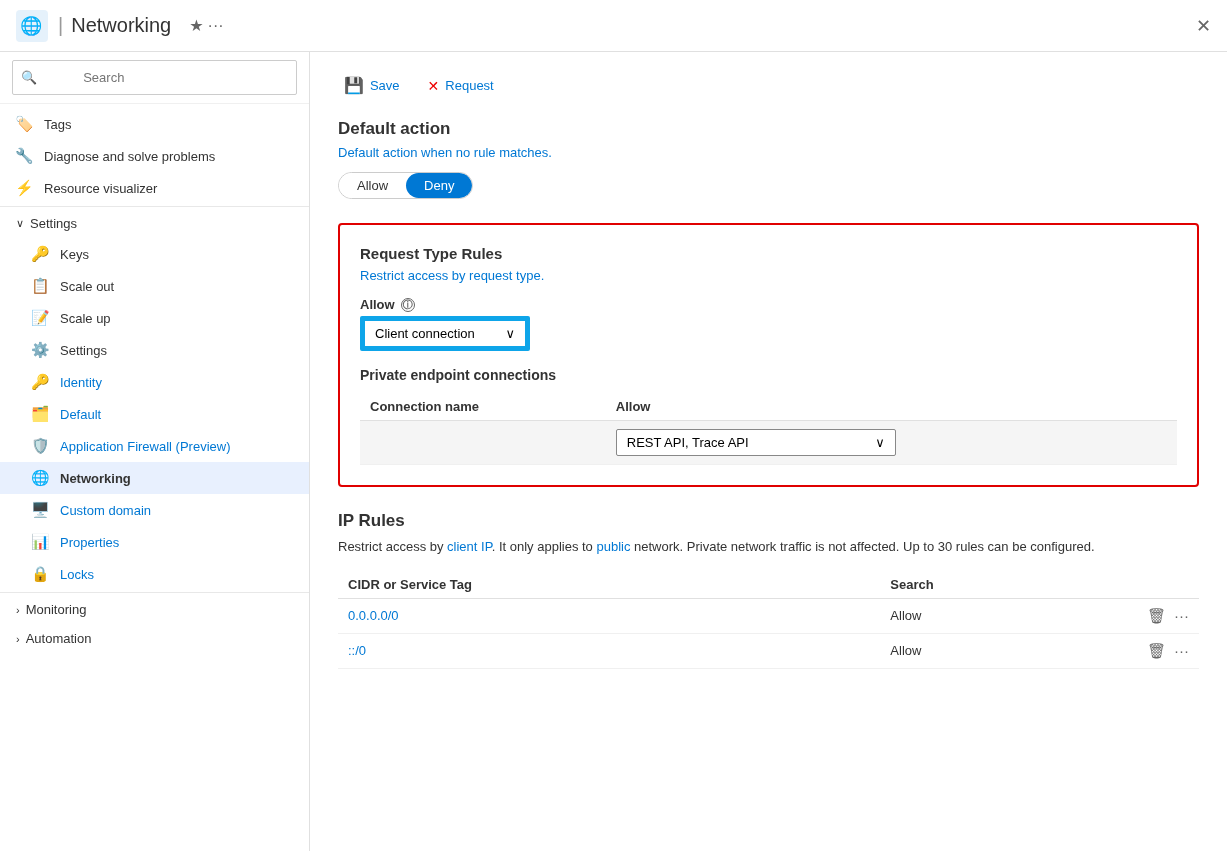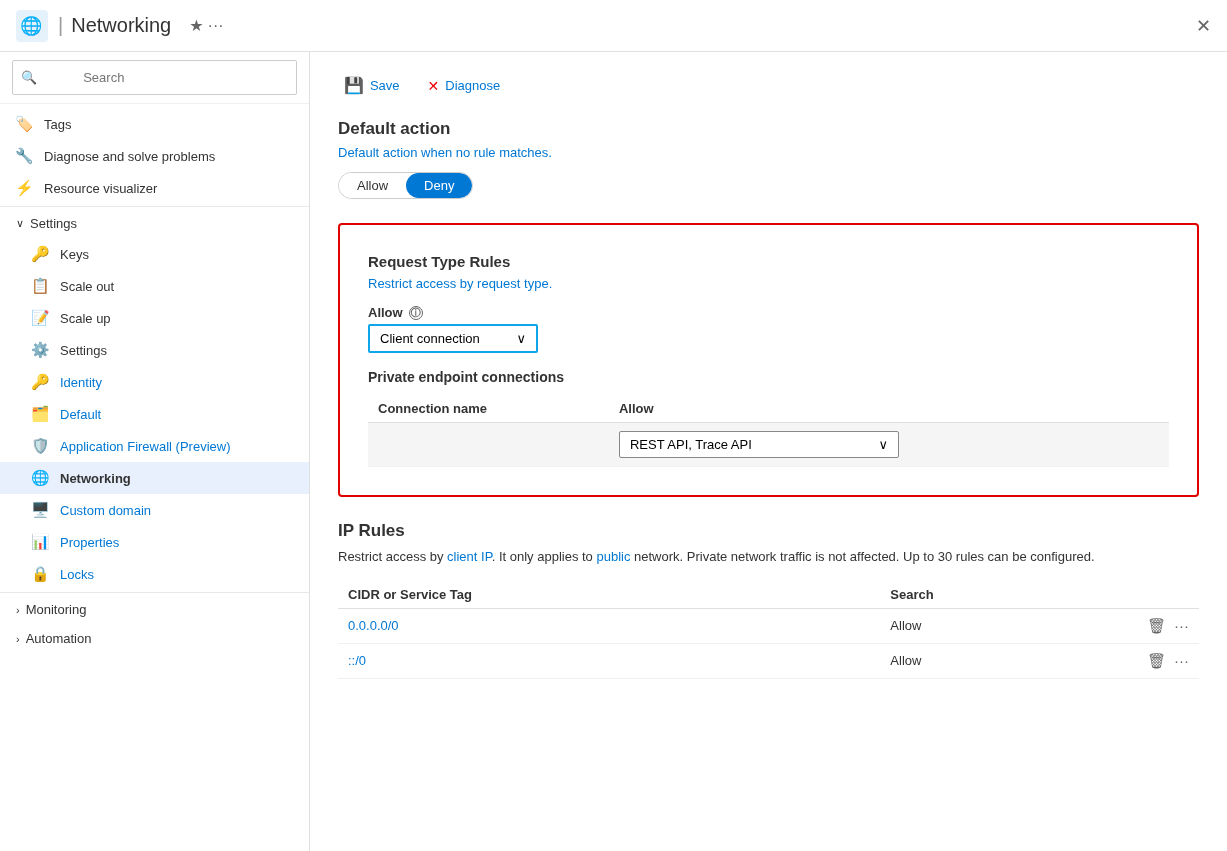--- a/index.html
+++ b/index.html
@@ -30,27 +30,27 @@
     .toolbar-btn { display: flex; align-items: center; gap: 6px; background: none; border: none; cursor: pointer; font-size: 13px; color: #0078d4; padding: 4px 6px; }
 
     .section-title { font-size: 17px; font-weight: 600; margin-bottom: 6px; }
     .section-desc { color: #0078d4; font-size: 13px; margin-bottom: 12px; }
 
     .toggle-group { display: flex; border: 1px solid #ccc; border-radius: 20px; overflow: hidden; width: fit-content; margin-bottom: 24px; }
     .toggle-btn { padding: 5px 18px; border: none; background: none; cursor: pointer; font-size: 13px; }
     .toggle-btn.active { background: #0078d4; color: #ffffff; border-radius: 20px; }
     .toggle-btn.inactive { background: #fff; color: #333; }
 
-    .red-box { border: 2px solid #e00000; border-radius: 4px; padding: 28px; margin-bottom: 24px; }
+    .red-box { border: 2px solid #e00000; border-radius: 4px; padding: 20px; margin-bottom: 24px; }
     .subsection-title { font-size: 15px; font-weight: 600; margin-bottom: 6px; }
     .subsection-desc { color: #0078d4; font-size: 13px; margin-bottom: 14px; }
     .field-label { font-size: 13px; font-weight: 600; margin-bottom: 4px; display: flex; align-items: center; gap: 6px; }
     .info-icon { display: inline-flex; align-items: center; justify-content: center; width: 14px; height: 14px; border-radius: 50%; border: 1px solid #666; font-size: 10px; color: #666; cursor: pointer; }
 
-    .dropdown-btn { display: flex; align-items: center; justify-content: space-between; border: 2px solid #0ea5e9; border-radius: 2px; padding: 5px 10px; background: #fff; cursor: pointer; font-size: 13px; min-width: 170px; margin-bottom: 16px; }
+    .dropdown-btn { display: flex; align-items: center; justify-content: space-between; border: 5px solid #0ea5e9; border-radius: 2px; padding: 5px 10px; background: #fff; cursor: pointer; font-size: 13px; min-width: 170px; margin-bottom: 16px; }
 
     .pep-section { margin-top: 14px; }
     .pep-title { font-size: 14px; font-weight: 600; margin-bottom: 10px; }
     .pep-table { width: 100%; border-collapse: collapse; }
     .pep-table th { text-align: left; font-weight: 700; padding: 6px 10px; font-size: 13px; border-bottom: 1px solid #e0e0e0; }
     .pep-table td { padding: 8px 10px; font-size: 13px; border-bottom: 1px solid #f0f0f0; }
     .pep-row-gray { background: #f5f5f5; }
     .pep-dropdown { display: flex; align-items: center; justify-content: space-between; border: 1px solid #888; border-radius: 2px; padding: 5px 10px; background: #fff; cursor: pointer; font-size: 13px; min-width: 280px; }
 
     .ip-section { margin-top: 8px; }
@@ -193,21 +193,21 @@
 
   <div class="content">
 
     <div class="toolbar">
       <button class="toolbar-btn">
         <span style="font-size:16px;">💾</span>
         <span>Save</span>
       </button>
       <button class="toolbar-btn">
         <span style="font-size:14px;color:#e00;">✕</span>
-        <span>Diagnose</span>
+        <span>Request</span>
       </button>
     </div>
 
     <div style="margin-bottom:24px;">
       <div class="section-title">Default action</div>
       <div class="section-desc">Default action when no rule matches.</div>
       <div class="toggle-group">
         <button class="toggle-btn inactive">Allow</button>
         <button class="toggle-btn active">Deny</button>
       </div>

